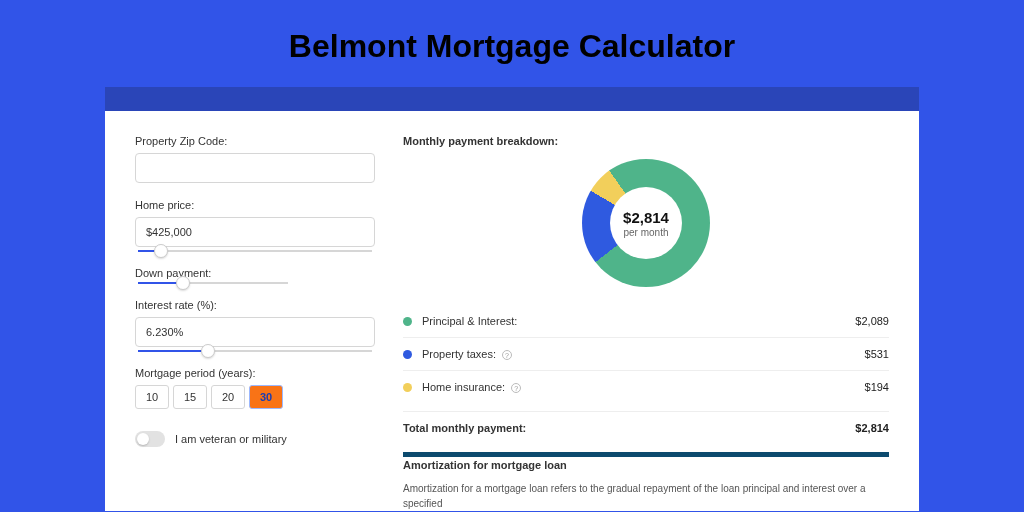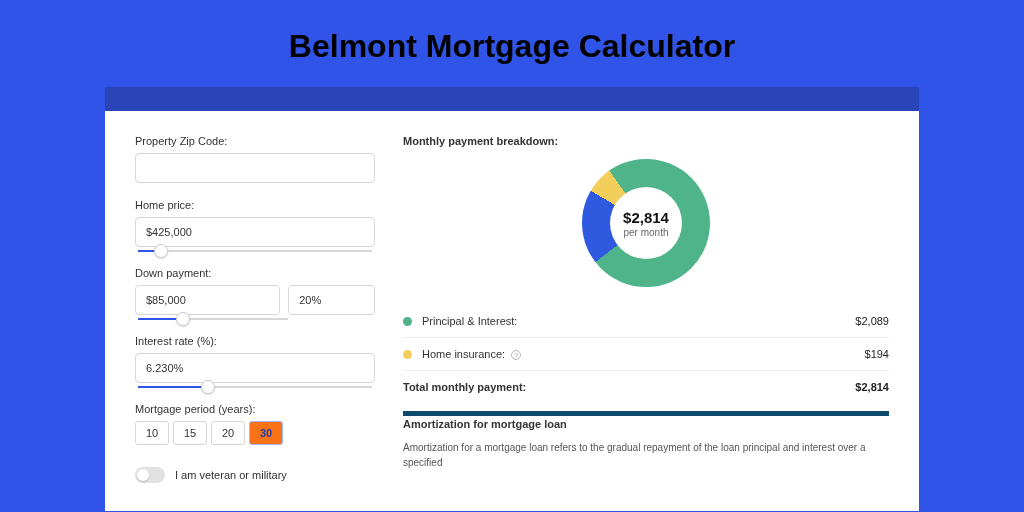--- a/index.html
+++ b/index.html
@@ -175,20 +175,21 @@
     justify-content: center;
     font-size: 7px;
     color: #999;
   }
   .total-row {
     display: flex;
     padding: 10px 0 14px 0;
     font-weight: 700;
     color: #111;
     border-top: 1px solid #eee;
+    margin-top: 8px;
   }
   .total-row .legend-label { font-weight: 700; }
   .amort-block {
     border-top: 5px solid #0c4a6e;
     margin-top: 4px;
     padding-top: 2px;
   }
   .amort-title {
     font-weight: 700;
     font-size: 11px;
@@ -219,24 +220,20 @@
       <div class="field-label">Home price:</div>
       <input class="text-input" value="$425,000" style="">
       <div class="slider-track">
         <div class="slider-fill" style="width:10%"></div>
         <div class="slider-thumb" style="left:10%"></div>
       </div>
     </div>
 
     <div class="field-group with-slider">
       <div class="field-label">Down payment:</div>
-      <div class="two-inputs">
-        <input class="text-input" value="$85,000" style="">
-        <input class="text-input" value="20%" style="">
-      </div>
       <div class="slider-track" style="right:calc(33% + 8px)">
         <div class="slider-fill" style="width:30%"></div>
         <div class="slider-thumb" style="left:30%"></div>
       </div>
     </div>
 
     <div class="field-group with-slider">
       <div class="field-label">Interest rate (%):</div>
       <input class="text-input" value="6.230%" style="">
       <div class="slider-track">
@@ -277,20 +274,28 @@
 
     <div id="legend">
         <div class="legend-row">
           <span class="dot" style="background: rgb(79, 180, 138);"></span>
           <span class="legend-label">
             <span>Principal &amp; Interest:</span>
           </span>
           <span class="legend-value">$2,089</span>
         </div>
         <div class="legend-row">
+          <span class="dot" style="background: rgb(47, 90, 224);"></span>
+          <span class="legend-label">
+            <span>Property taxes:</span>
+            <span class="info-dot">?</span>
+          </span>
+          <span class="legend-value">$531</span>
+        </div>
+        <div class="legend-row">
           <span class="dot" style="background: rgb(242, 207, 91);"></span>
           <span class="legend-label">
             <span>Home insurance:</span>
             <span class="info-dot">?</span>
           </span>
           <span class="legend-value">$194</span>
         </div>
       </div>
 
     <div class="total-row">

